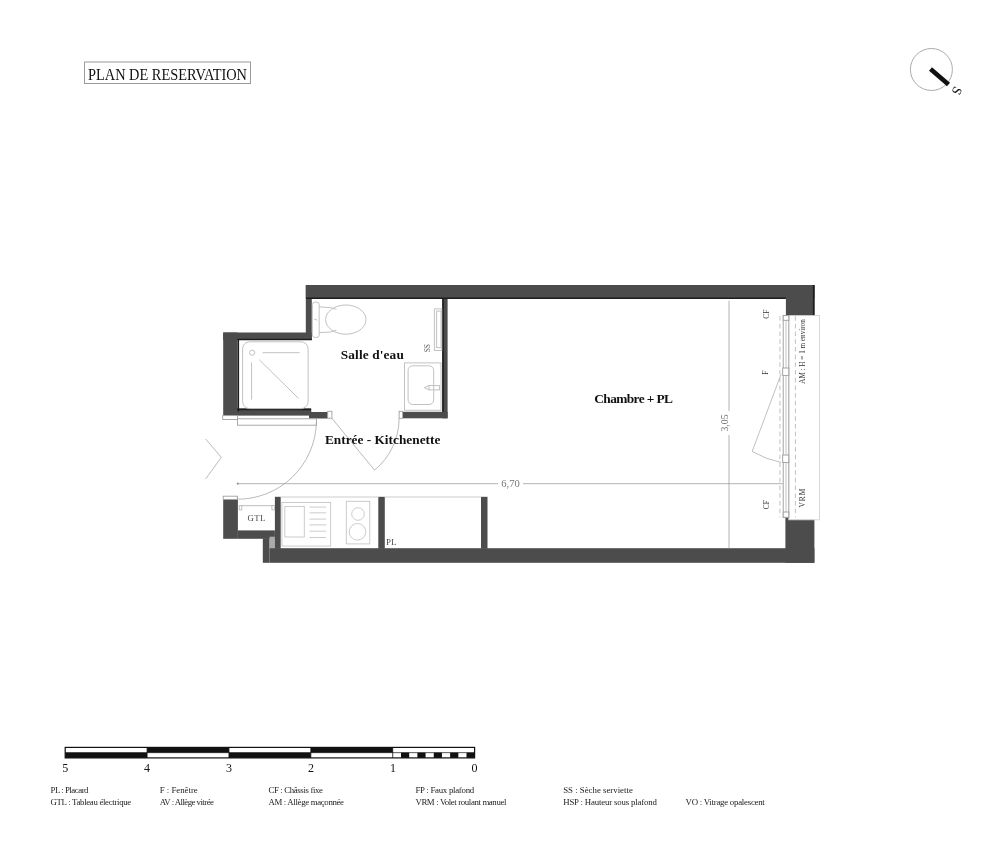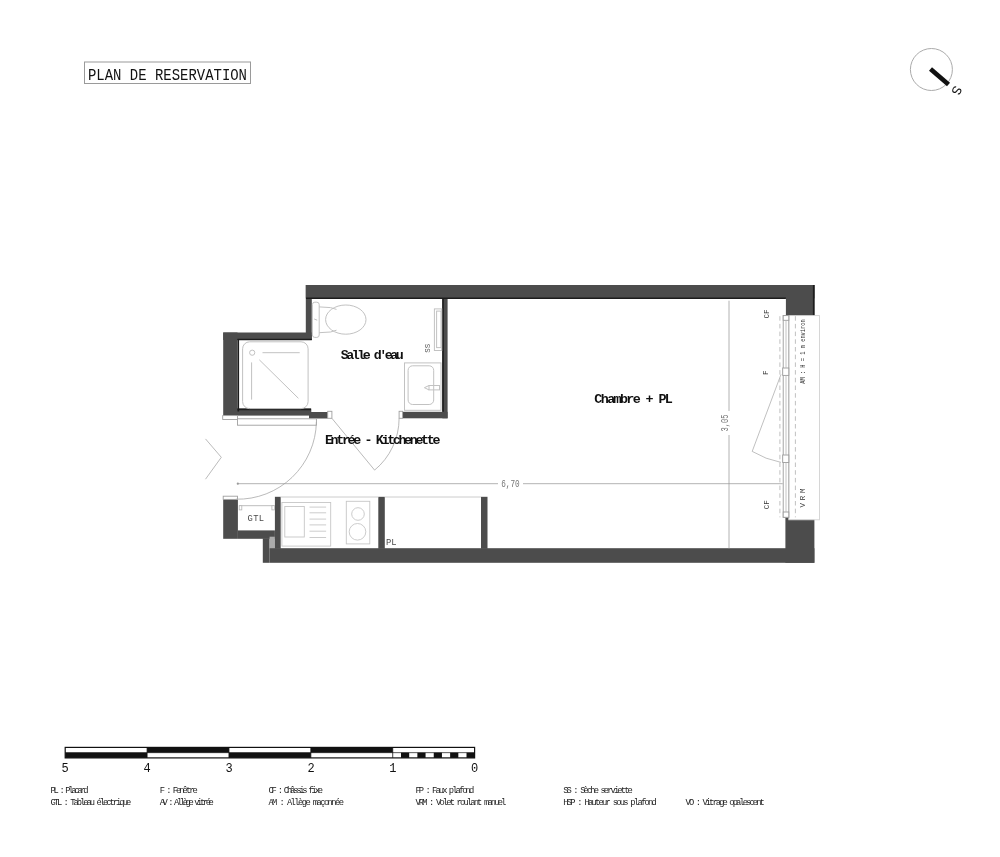--- a/index.html
+++ b/index.html
@@ -1,17 +1,17 @@
 <!DOCTYPE html>
 <html><head>
 <meta charset="utf-8">
 <style>
 html,body{margin:0;padding:0;background:#fff;}
 *{box-sizing:border-box;}
-.page{position:relative;width:1000px;height:857px;background:#fff;font-family:Liberation Mono, monospace;}
+.page{position:relative;width:1000px;height:857px;background:#fff;font-family:Liberation Serif, serif;}
 svg{position:absolute;left:0;top:0;}
 </style>
 </head>
 <body>
 <div class="page">
 <svg width="1000" height="857" viewBox="0 0 1000 857">
 
   <rect x="84.5" y="62" width="166" height="21.5" fill="#fff" stroke="#9a9a9a" stroke-width="1"></rect>
   <text x="88" y="79.5" font-size="16.5" fill="#111" textLength="159" lengthAdjust="spacingAndGlyphs">PLAN DE RESERVATION</text>
 

